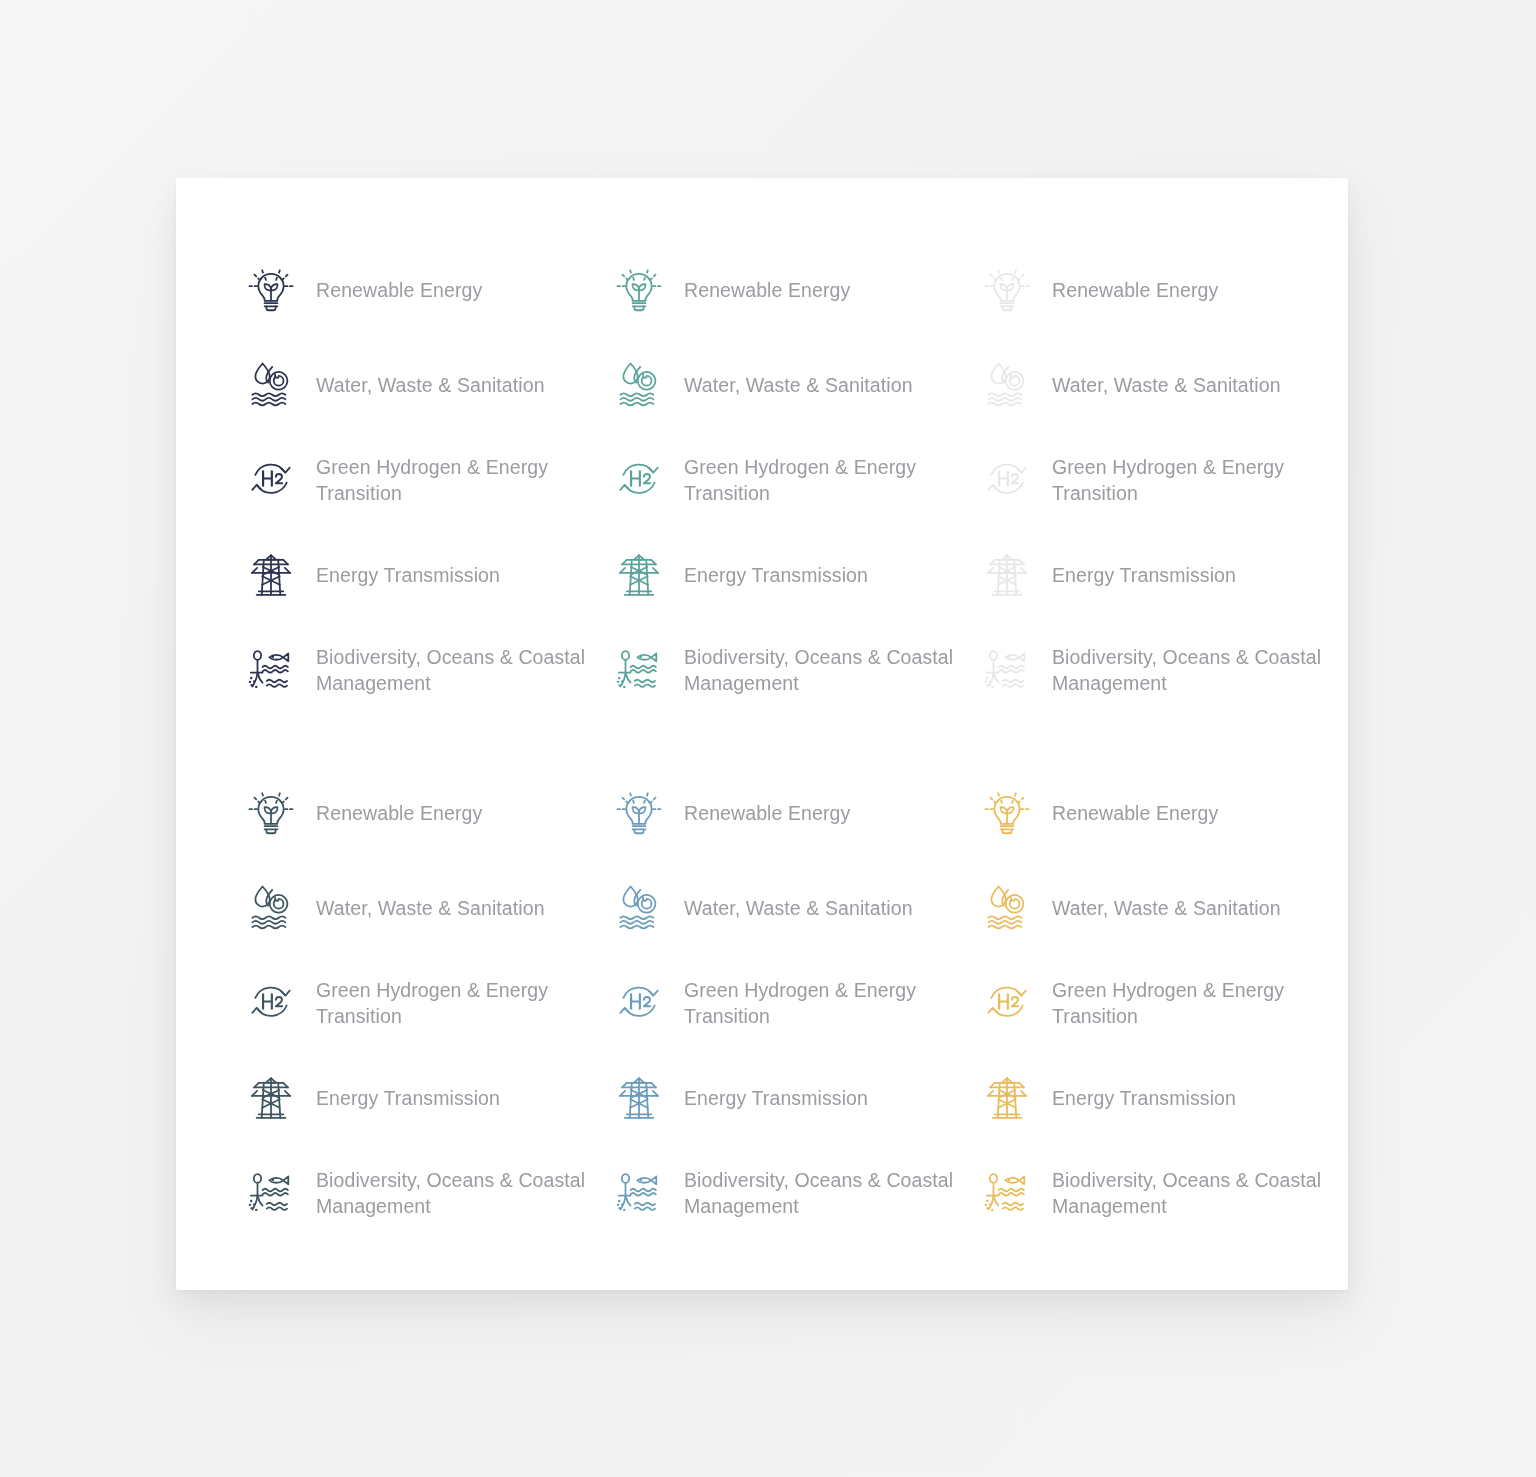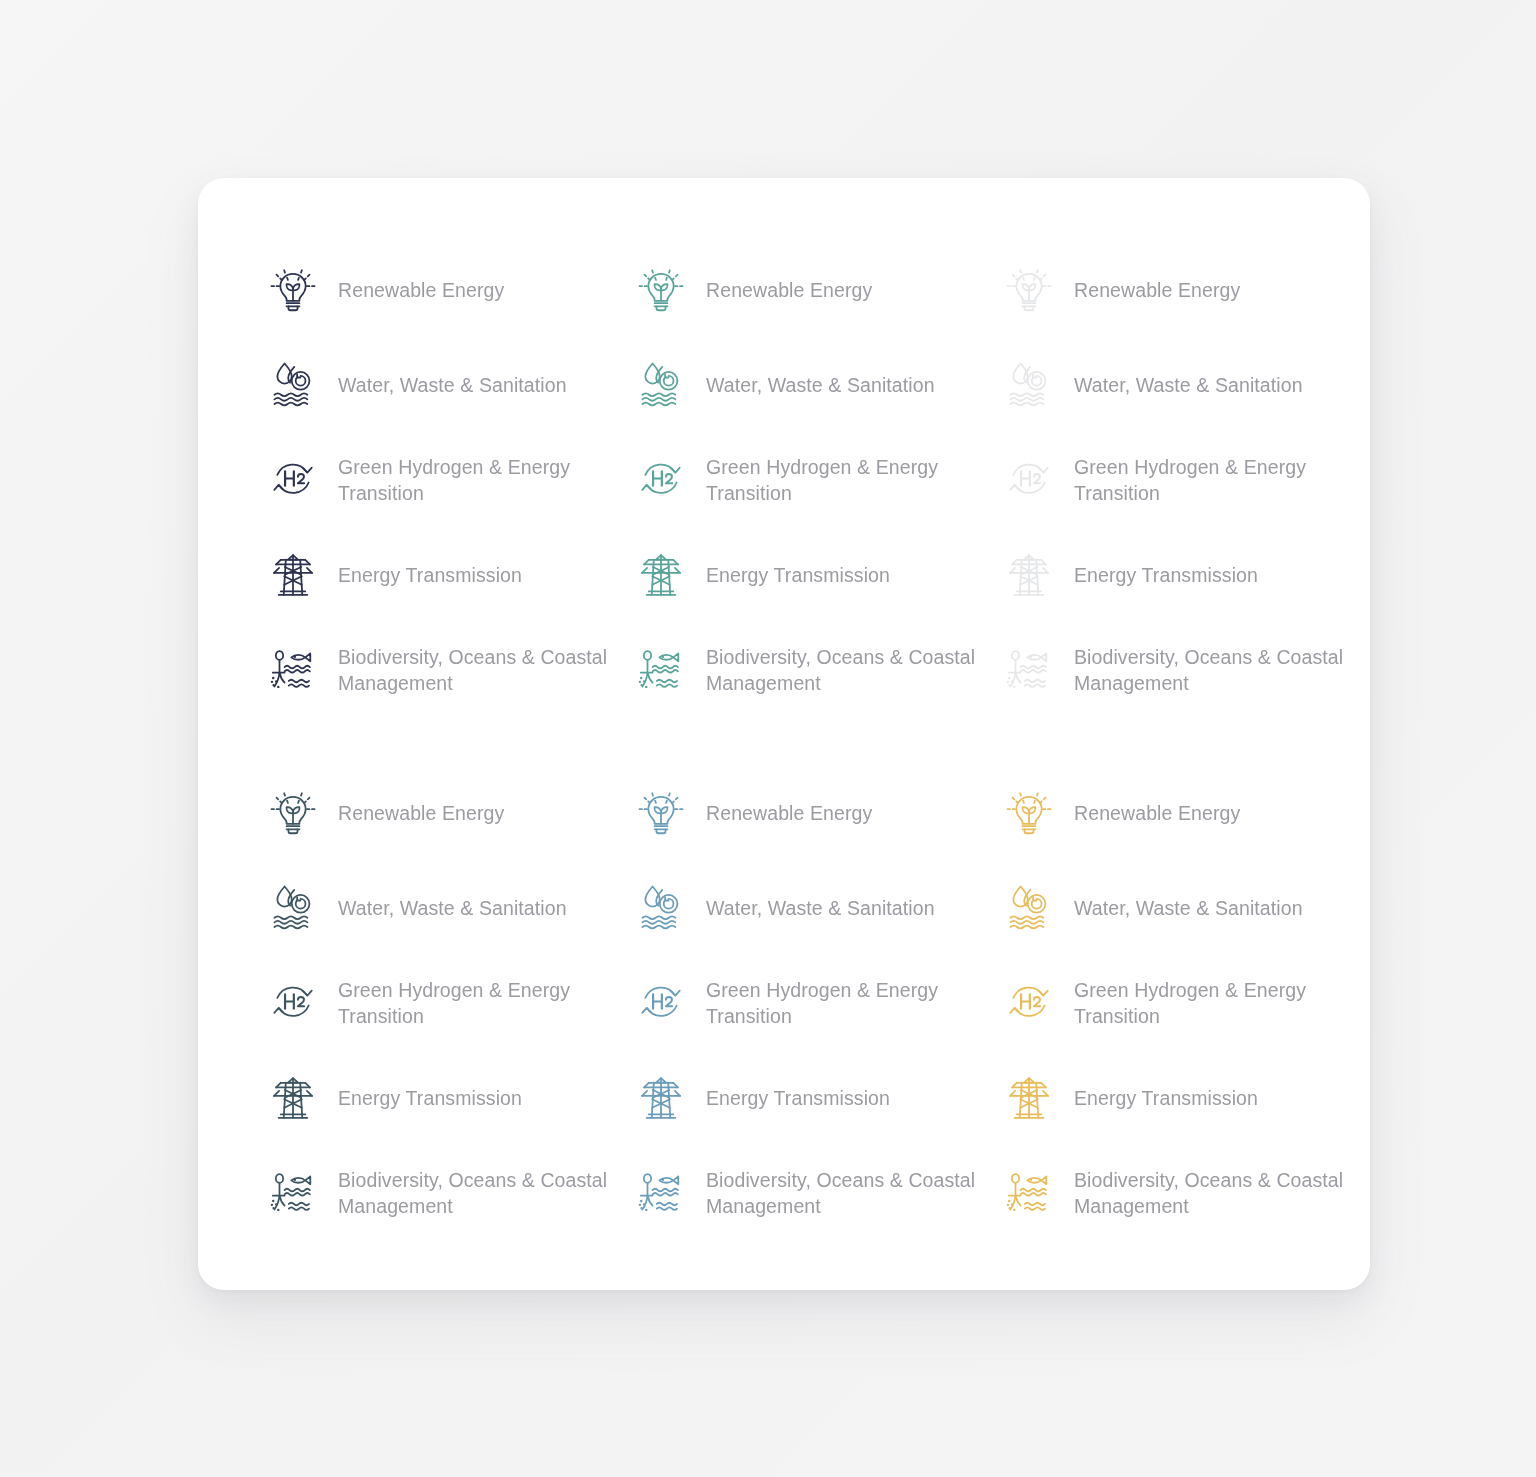--- a/index.html
+++ b/index.html
@@ -17,26 +17,26 @@
 
   #stage {
     position: relative;
     width: 1536px;
     height: 1477px;
     background: linear-gradient(135deg, #f6f6f7 0%, #f2f2f3 45%, #f4f4f5 100%);
   }
 
   #icon-card {
     position: absolute;
-    left: 198px;
+    left: 176px;
     top: 178px;
     width: 1172px;
     height: 1112px;
     background: #ffffff;
-    border-radius: 26px;
+    border-radius: 2px;
     box-shadow:
       0 2px 4px rgba(120,120,130,0.05),
       0 10px 26px rgba(120,120,130,0.09),
       0 28px 60px rgba(120,120,130,0.10);
   }
 
   .icon-grid {
     position: absolute;
     left: 66px;
     top: 64px;

